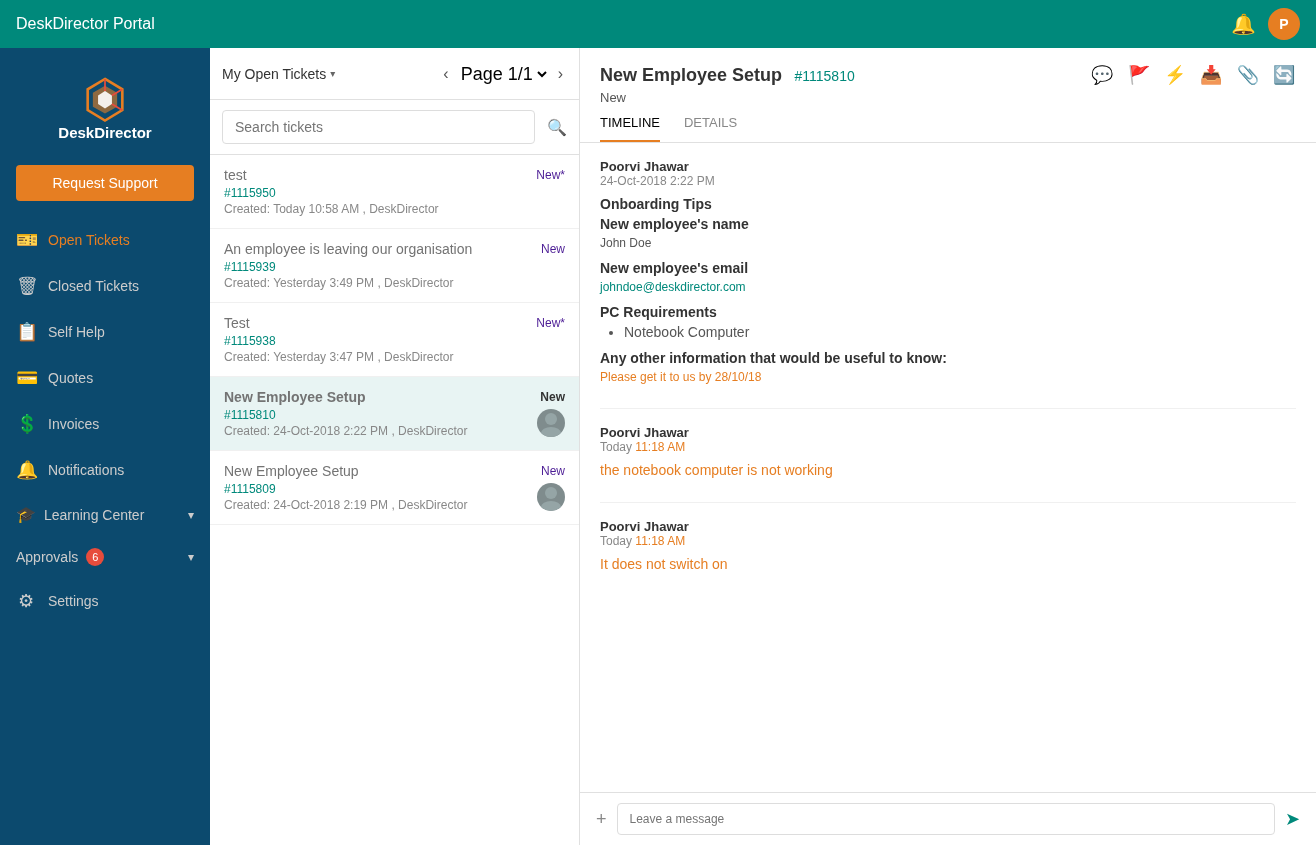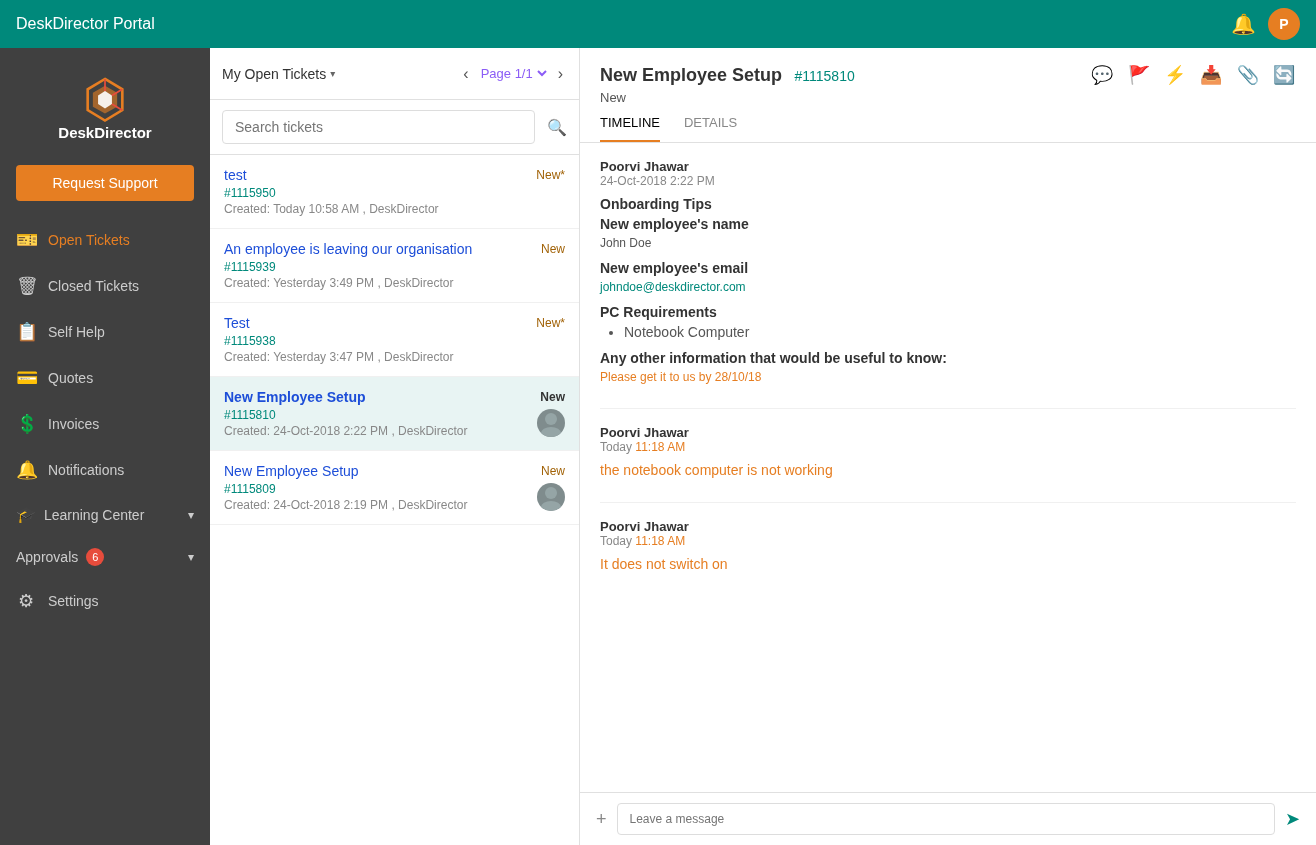--- a/index.html
+++ b/index.html
@@ -47,21 +47,21 @@
     
     .main-layout {
       display: flex;
       flex: 1;
       overflow: hidden;
     }
 
     
     .sidebar {
       width: 210px;
-      background: #404040;
+      background: #0c4a6e;
       display: flex;
       flex-direction: column;
       flex-shrink: 0;
       overflow-y: auto;
     }
     .sidebar-logo {
       display: flex;
       flex-direction: column;
       align-items: center;
       padding: 24px 16px 16px;
@@ -160,24 +160,24 @@
       font-size: 13px;
       color: #555;
     }
     .pagination-nav {
       cursor: pointer;
       color: #555;
       font-size: 16px;
       padding: 2px 4px;
     }
     .pagination-select {
-      font-size: 13px;
+      font-size: 18px;
       border: none;
       cursor: pointer;
-      color: #8b5cf6;
+      color: #000000;
       background: none;
     }
     .search-container {
       padding: 10px 12px;
       border-bottom: 1px solid #e0e0e0;
       display: flex;
       align-items: center;
       gap: 12px;
     }
     .search-input {
@@ -205,27 +205,27 @@
     }
     .ticket-item.selected { background: #e8f4f3; }
     .ticket-item-row1 {
       display: flex;
       justify-content: space-between;
       align-items: center;
       margin-bottom: 3px;
     }
     .ticket-title {
       font-size: 14px;
-      color: #1d4ed8;
+      color: #737373;
       font-weight: 400;
     }
     .ticket-title.bold { font-weight: 600; }
     .ticket-status {
       font-size: 12px;
-      color: #a16207;
+      color: #4c1d95;
     }
     .ticket-status.new-bold { font-weight: 600; color: #333; }
     .ticket-id {
       font-size: 12px;
       color: #00897b;
       cursor: pointer;
       margin-bottom: 2px;
     }
     .ticket-meta {
       font-size: 12px;

